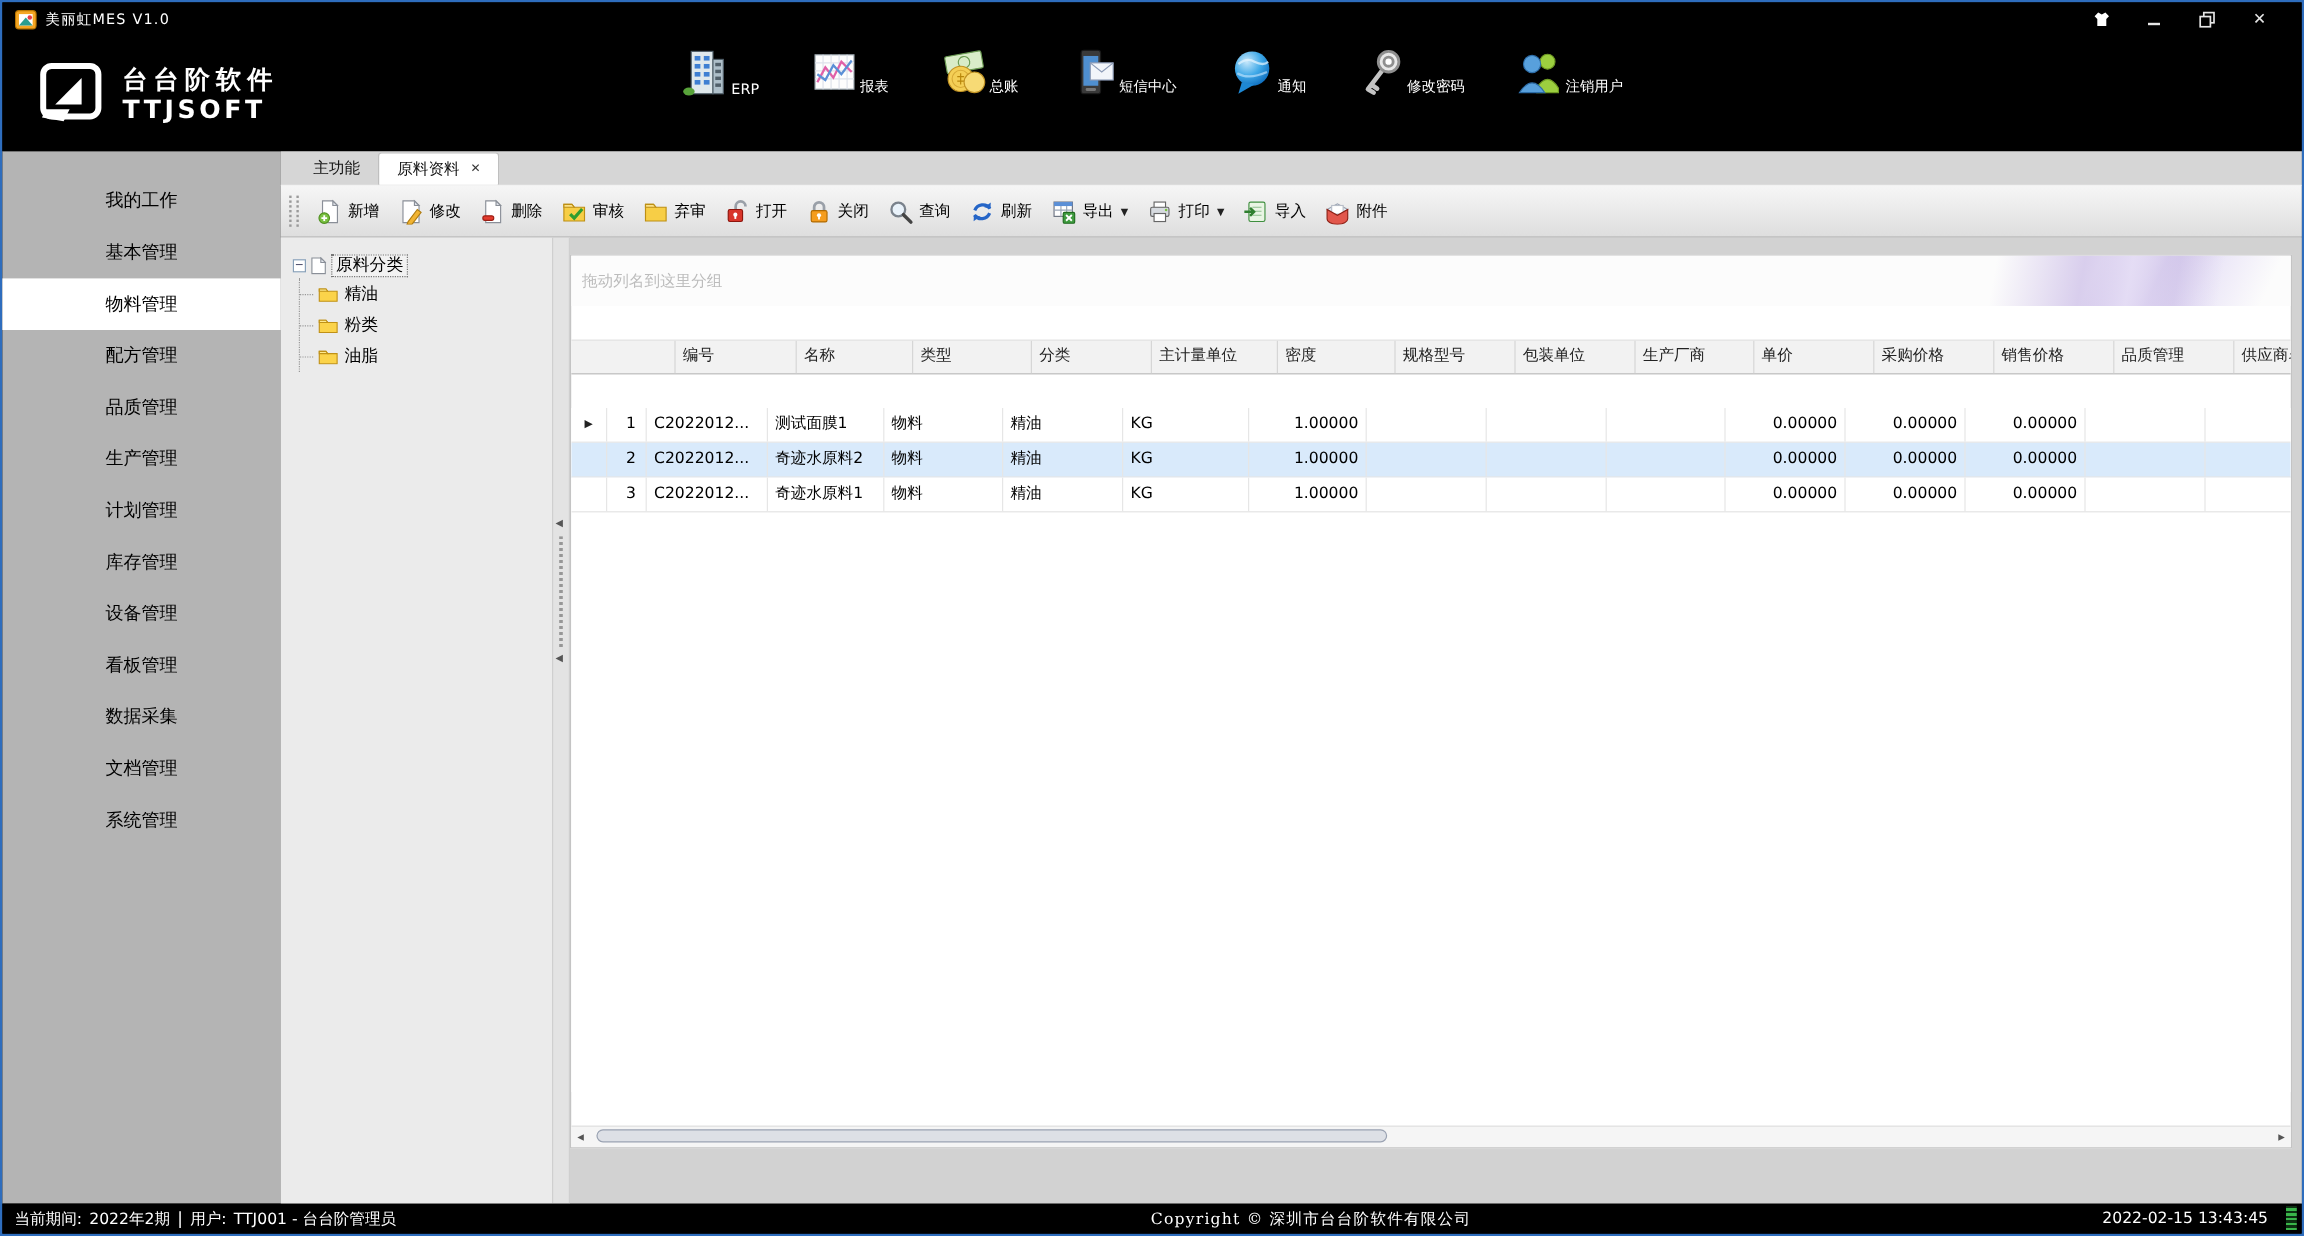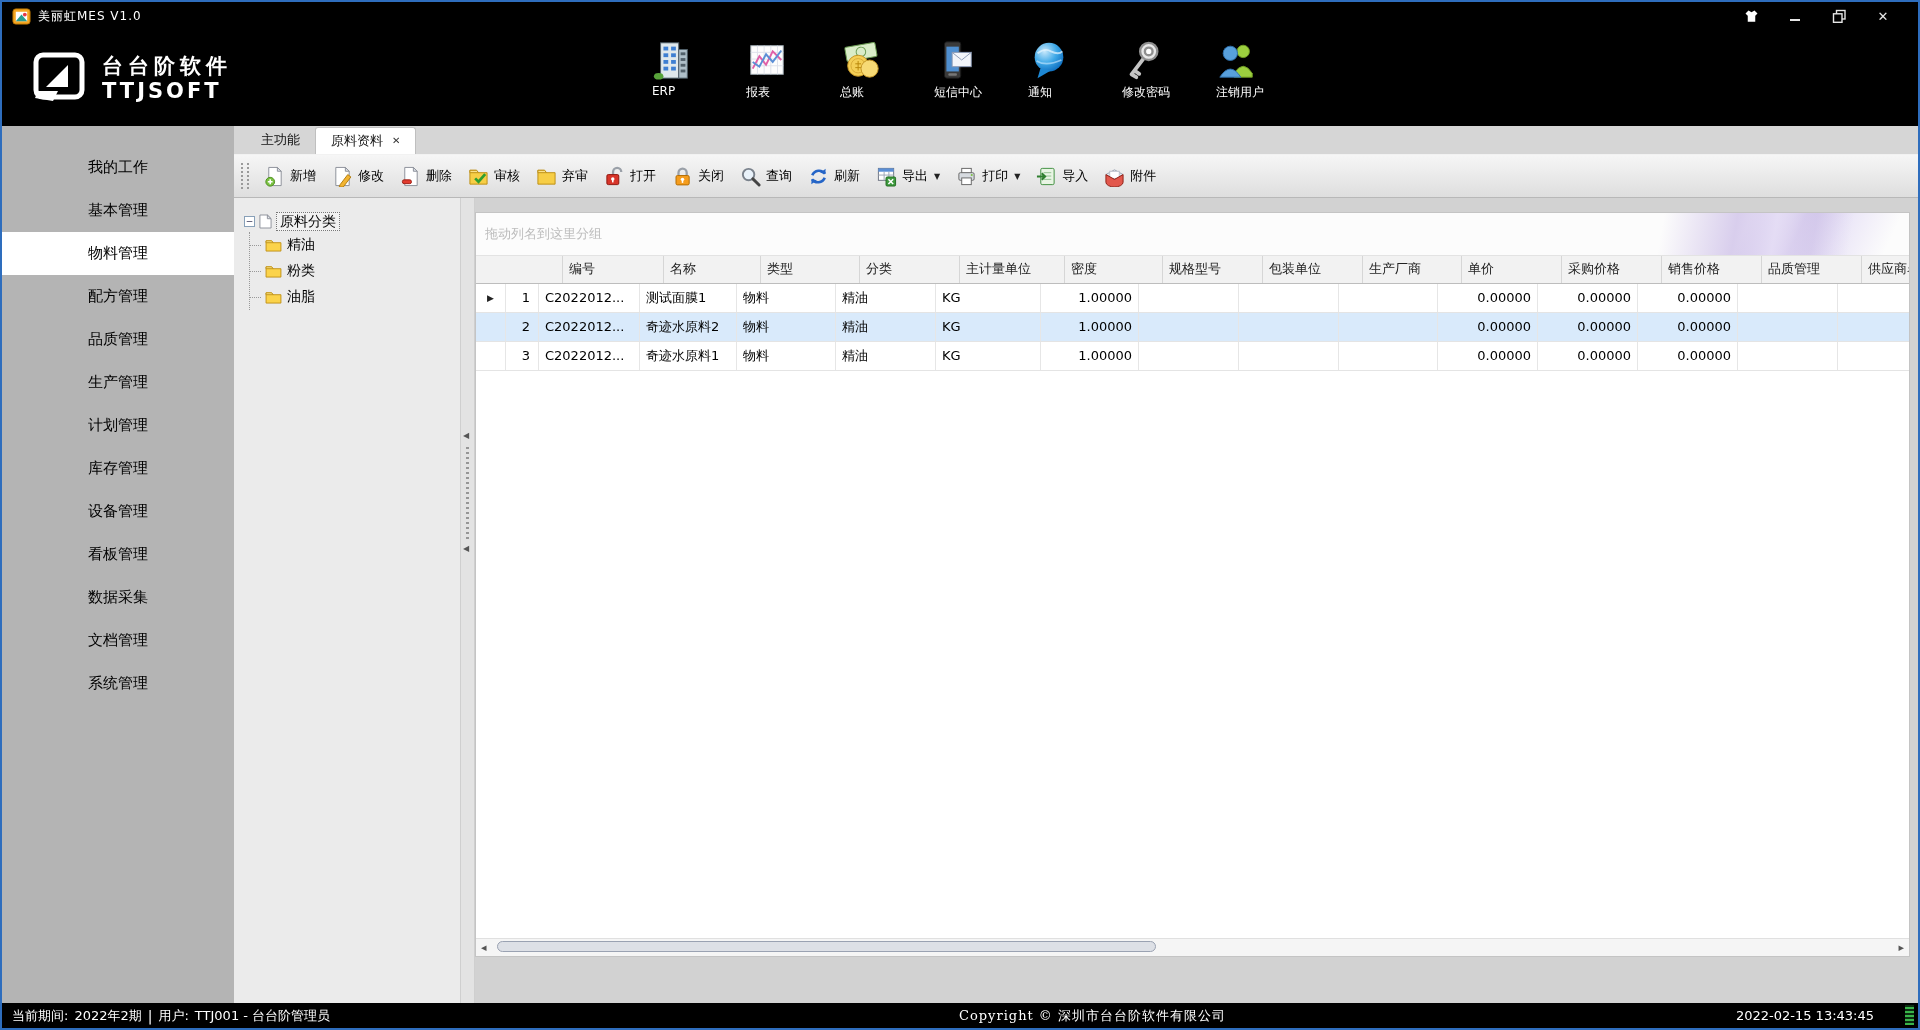--- a/index.html
+++ b/index.html
@@ -13,21 +13,21 @@
   .wbtn{width:30px;height:22px;display:inline-flex;align-items:center;justify-content:center;color:#e6e6e6;font-size:13px;cursor:pointer;}
   .wbtn .ico16{width:15px;height:15px;display:inline-block;}
   .minbar{width:10px;height:2px;background:#e6e6e6;display:inline-block;margin-top:7px;}
   
   .header{height:96px;flex:none;background:#000;position:relative;display:flex;align-items:center;}
   .brand{display:flex;align-items:center;margin-left:26px;gap:10px;}
   .brand-mark{width:64px;height:58px;display:inline-block;}
   .brand-cn{color:#fff;font-size:21px;font-weight:bold;letter-spacing:5px;line-height:26px;}
   .brand-en{color:#fff;font-size:21px;font-weight:bold;letter-spacing:3px;line-height:24px;}
   .quick{position:absolute;left:50%;top:9px;transform:translateX(-50%);display:flex;gap:42px;}
-  .qitem{display:flex;flex-direction:column;align-items:flex-start;cursor:pointer;min-width:52px;}
+  .qitem{display:flex;flex-direction:row;align-items:flex-end;cursor:pointer;min-width:52px;}
   .qicon{width:42px;height:42px;display:block;}
   .qlabel{color:#fff;font-size:12px;margin-top:3px;white-space:nowrap;}
   
   .bodyrow{flex:1;display:flex;min-height:0;}
   .sidebar{width:232px;flex:none;background:#b4b4b4;padding-top:20px;}
   .side-item{height:43px;display:flex;align-items:center;justify-content:center;font-size:15px;color:#000;cursor:pointer;}
   .side-item.active{background:#ffffff;}
   .content{flex:1;display:flex;flex-direction:column;min-width:0;background:#d6d6d6;}
   
   .tabstrip{height:28px;flex:none;background:#d6d6d6;display:flex;align-items:center;padding-left:12px;border-bottom:1px solid #f2f2f2;}
@@ -52,21 +52,21 @@
   .tree-child{display:flex;align-items:center;gap:5px;height:26px;position:relative;padding-left:15px;cursor:pointer;}
   .tree-child::before{content:"";position:absolute;left:0;top:13px;width:11px;border-top:1px dotted #999;}
   .tfolder{width:17px;height:13px;display:inline-block;flex:none;}
   
   .splitter{width:13px;flex:none;background:#e3e3e3;border-left:1px solid #cicic1;border-left:1px solid #cfcfcf;border-right:1px solid #cfcfcf;position:relative;cursor:col-resize;}
   .split-arrow{position:absolute;left:2px;font-size:8px;color:#555;cursor:pointer;}
   .split-arrow.a1{top:29%;}
   .split-arrow.a2{top:43%;}
   .split-dots{position:absolute;left:5px;top:calc(29% + 16px);height:calc(14% - 20px);width:3px;background:repeating-linear-gradient(#969696 0 2px,rgba(0,0,0,0) 2px 5px);}
   
-  .gridwrap{flex:1;display:flex;flex-direction:column;min-width:0;margin:14px 8px 46px 0;background:#fff;border:1px solid #c4c4c4;overflow:hidden;position:relative;}
+  .gridwrap{flex:1;display:flex;flex-direction:column;min-width:0;margin:14px 8px 46px 0;background:#fff;border:1px solid #c4c4c4;overflow:hidden;position:relative;gap:28px;}
   .grouppanel{height:42px;flex:none;background:#fcfcfc;position:relative;display:flex;align-items:center;padding-left:9px;overflow:hidden;}
   .grouphint{color:#bcbcbc;font-size:13px;position:relative;z-index:2;}
   .swoosh{position:absolute;right:0;top:0;width:300px;height:100%;z-index:1;
     background:linear-gradient(100deg,rgba(196,180,228,0) 18%,rgba(187,168,224,.55) 42%,rgba(228,220,245,.9) 55%,rgba(196,180,228,.35) 68%,rgba(196,180,228,0) 80%),
                linear-gradient(115deg,rgba(177,158,219,0) 45%,rgba(177,158,219,.5) 62%,rgba(230,224,246,.8) 75%,rgba(177,158,219,0) 92%);}
   .gheader{display:flex;height:27px;flex:none;background:#f2f2f2;border-top:1px solid #e3e3e3;border-bottom:1px solid #bdbdbd;font-size:13px;color:#222;padding-left:24px;}
   .gh-cell{box-sizing:border-box;line-height:26px;padding:0 6px;border-right:1px solid #d6d6d6;white-space:nowrap;overflow:hidden;flex:none;cursor:pointer;}
   .gh-spacer{width:63px;flex:none;border-right:1px solid #d6d6d6;box-sizing:border-box;}
   .gbody{flex:1;background:#fff;overflow:hidden;}
   .grow{display:flex;height:29px;box-sizing:border-box;border-bottom:1px solid #e4e4e4;background:#fff;font-size:13px;color:#000;cursor:pointer;}
@@ -79,21 +79,21 @@
   .hsb{height:17px;flex:none;background:#f5f5f5;border-top:1px solid #e0e0e0;position:relative;}
   .sb-arrow{position:absolute;top:1px;font-size:11px;color:#555;cursor:pointer;line-height:15px;}
   .sb-arrow.left{left:5px;}
   .sb-arrow.right{right:5px;}
   .hsb-thumb{position:absolute;left:21px;top:2px;height:11px;width:46%;border-radius:7px;background:#dde0e6;border:1px solid #9aa2b2;box-sizing:border-box;cursor:grab;}
   
   .statusbar{height:25px;flex:none;background:#000;color:#fff;display:flex;align-items:center;font-size:13px;position:relative;padding-left:10px;}
   .sb-left{display:flex;align-items:center;gap:6px;}
   .sb-sep{font-size:14px;}
   .sb-copy{position:absolute;left:957px;font-family:"DejaVu Serif","Liberation Serif",serif;font-size:13px;letter-spacing:1px;}
-  .sb-time{position:absolute;right:44px;}
+  .sb-time{position:absolute;right:28px;}
   .meter{position:absolute;right:4px;top:2px;width:9px;height:20px;background:repeating-linear-gradient(to top,#39b54a 0 2px,#0d2f12 2px 4px);}
 </style>
 </head>
 <body>
 
 <div class="window">
 
   <div class="titlebar">
     <span class="app-icon"><svg width="100%" height="100%" viewBox="0 0 20 20">
           <rect x="1" y="2" width="18" height="16" rx="3" fill="#f5a623" stroke="#b87400"></rect>

